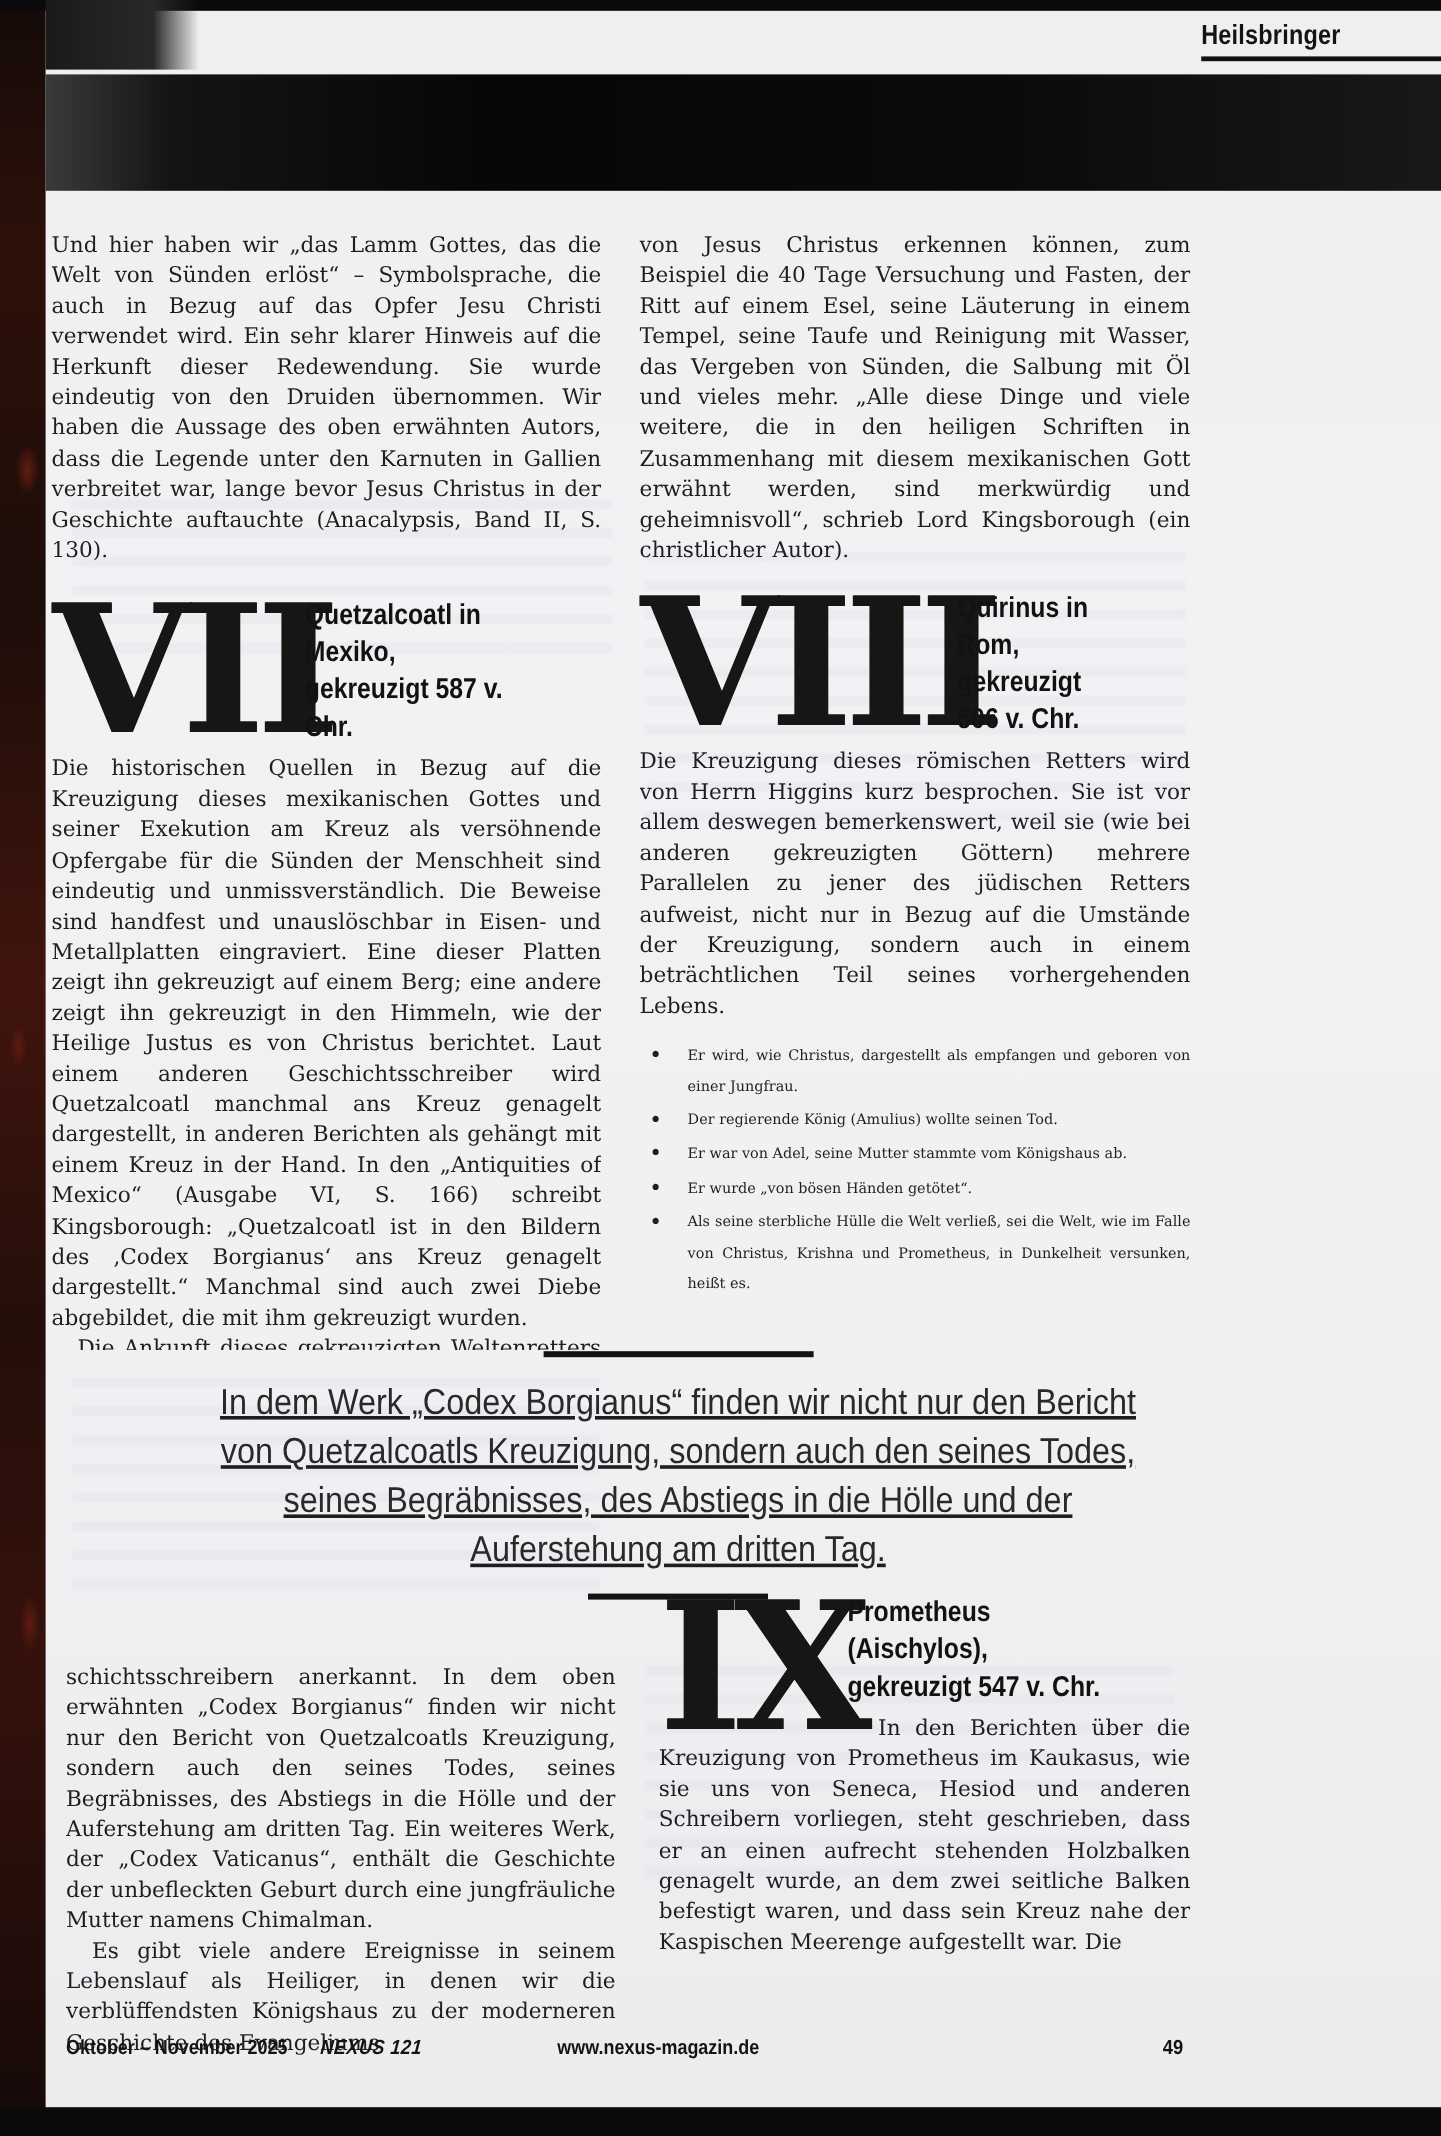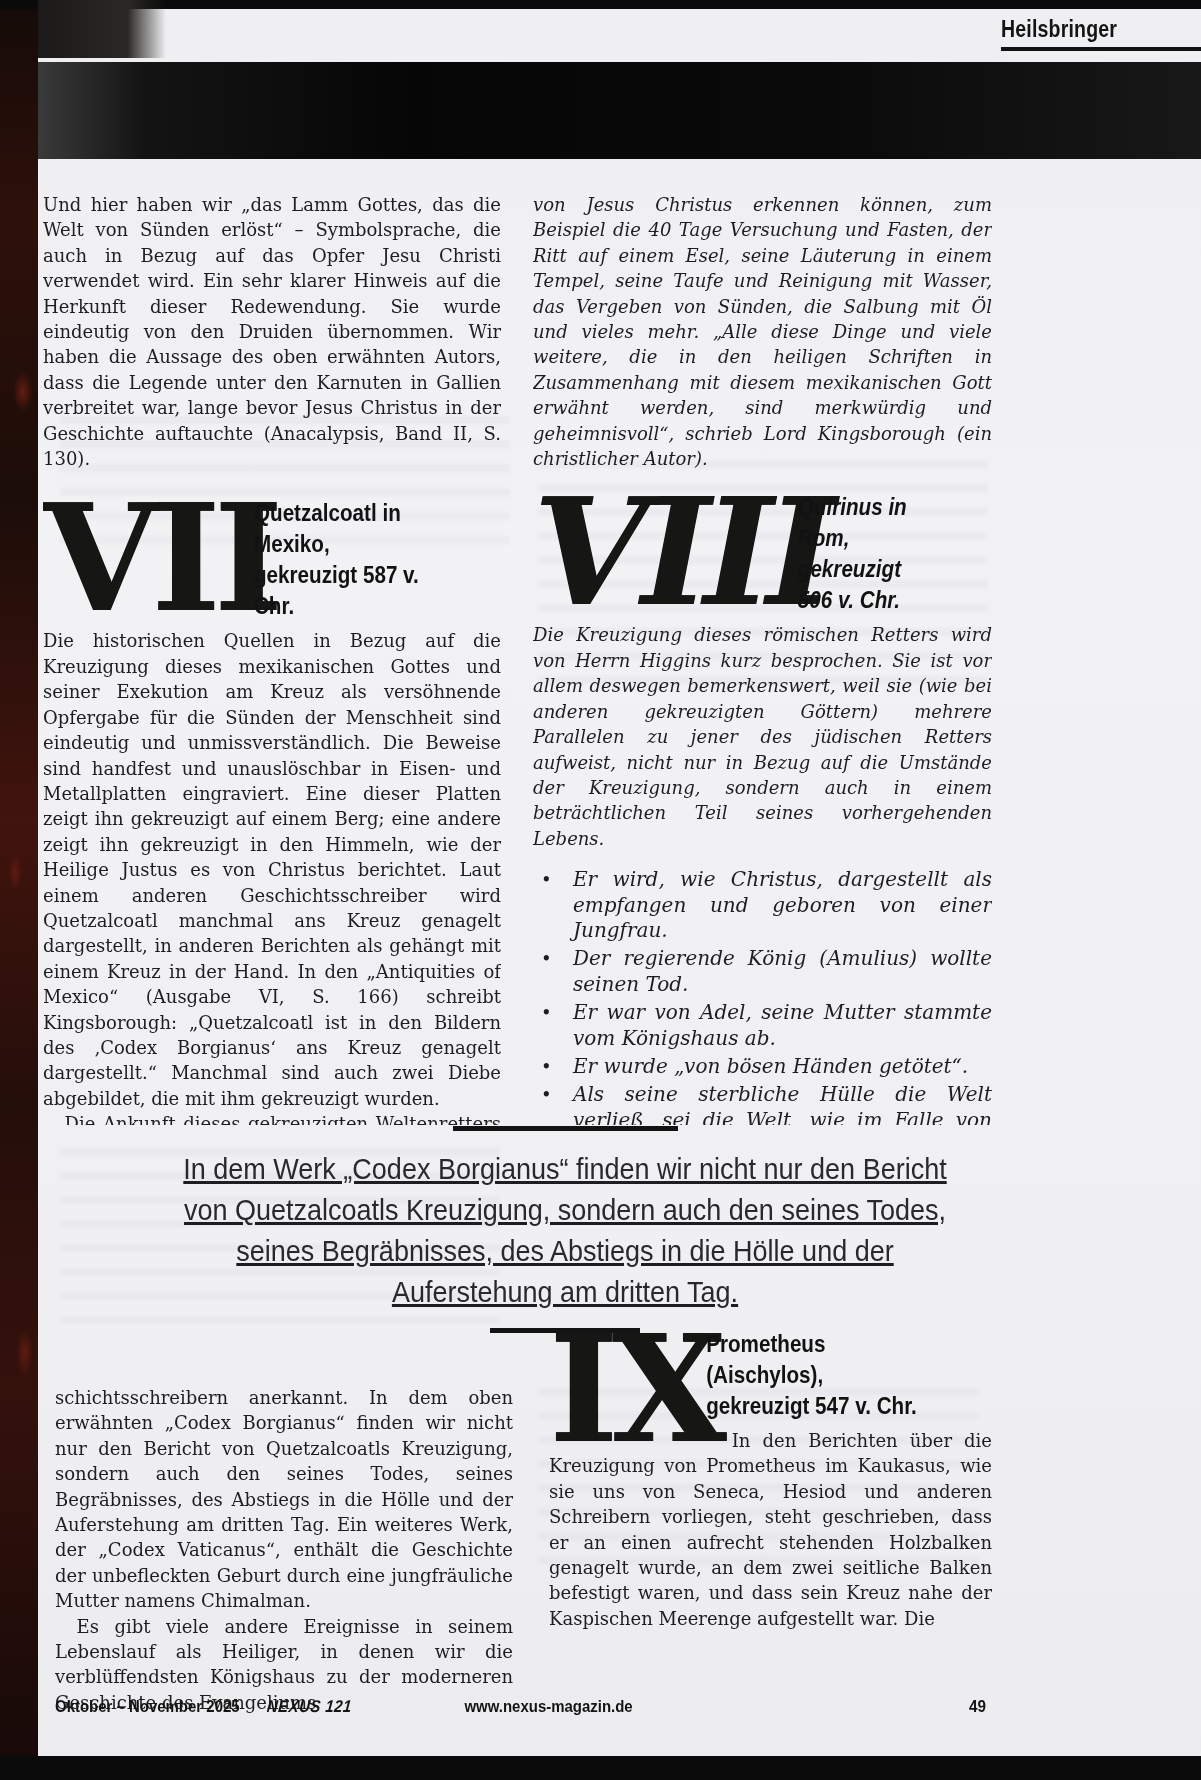--- a/index.html
+++ b/index.html
@@ -22,30 +22,30 @@
   .ghost{position:absolute;filter:blur(1.5px);opacity:.6;pointer-events:none;
          background:repeating-linear-gradient(0deg,transparent 0 16px,rgba(120,130,165,.10) 16px 24px);}
   
   .hdr-title{position:absolute;left:1001px;top:16px;width:200px;
          font-family:"Liberation Sans",sans-serif;font-weight:bold;font-size:23px;color:#141414;
          transform:scaleX(.85);transform-origin:left;letter-spacing:.2px;}
   .hdr-rule{position:absolute;left:1001px;top:47px;width:200px;height:4px;background:#121212;}
   
   .col{position:absolute;top:192px;width:458px;height:933px;overflow:hidden;}
   .col-left{left:43px;}
-  .col-right{left:533px;width:459px;font-style:italic;}
+  .col-right{left:533px;width:459px;}
   p.body{margin:0;font-size:18px;line-height:25.4px;text-align:justify;hyphens:auto;}
   p.indent{text-indent:1.2em;}
   .section{margin-top:24px;overflow:hidden;}
   .numeral{float:left;font-family:"DejaVu Serif",serif;font-weight:bold;font-size:148px;line-height:.72;
          letter-spacing:-0.045em;margin:10px 12px 0 0;color:#161615;text-shadow:.6px 0 0 #161615;}
   .sec-title{font-family:"Liberation Sans",sans-serif;font-weight:bold;font-size:24px;line-height:31px;
          color:#121212;transform:scaleX(.86);transform-origin:left;padding-top:2px;margin-bottom:7px;}
   .bullets{margin:16px 0 0 0;padding:0;list-style:none;}
-  .bullets li{position:relative;margin:0 0 3px 0;padding-left:40px;font-size:20px;line-height:25.4px;text-align:justify;}
+  .bullets li{position:relative;margin:0 0 3px 0;padding-left:40px;font-size:12px;line-height:25.4px;text-align:justify;}
   .bullets li::before{content:"\2022";position:absolute;left:8px;top:0;font-size:18px;}
   
   .pullquote{position:absolute;left:130px;top:1126px;width:870px;text-align:center;text-decoration:underline;}
   .q-rule-top{width:225px;height:5px;background:#131313;margin:0 auto 17px auto;}
   .q-rule-bottom{width:150px;height:5px;background:#131313;margin:16px auto 0 auto;}
   .q-text{font-family:"Liberation Sans",sans-serif;font-weight:normal;font-size:30px;line-height:41px;
          color:#29292b;transform:scaleX(.9);transform-origin:center;}
   
   .bottom-left{position:absolute;left:55px;top:1345px;width:458px;height:328px;overflow:hidden;margin-top:40px;}
   .bottom-right{position:absolute;left:533px;top:1326px;width:459px;height:345px;overflow:hidden;}

